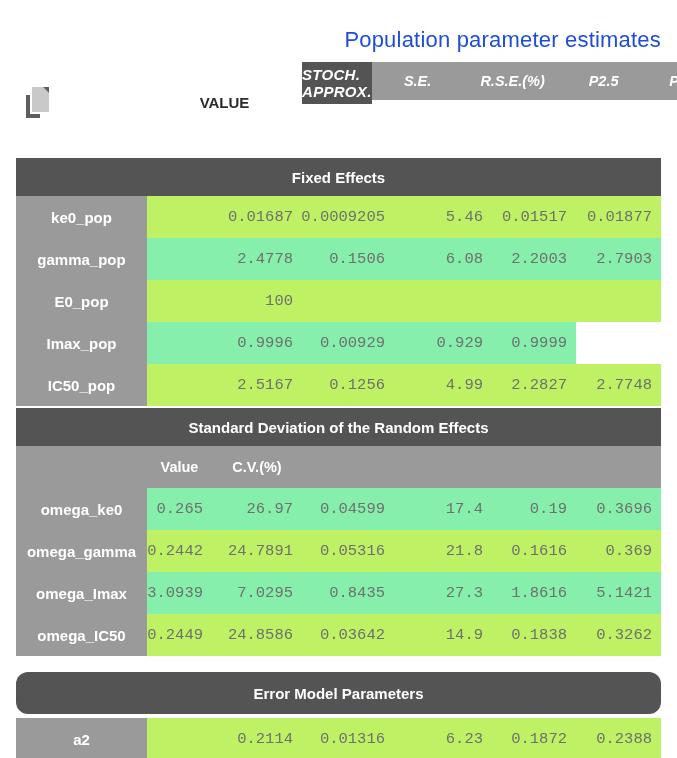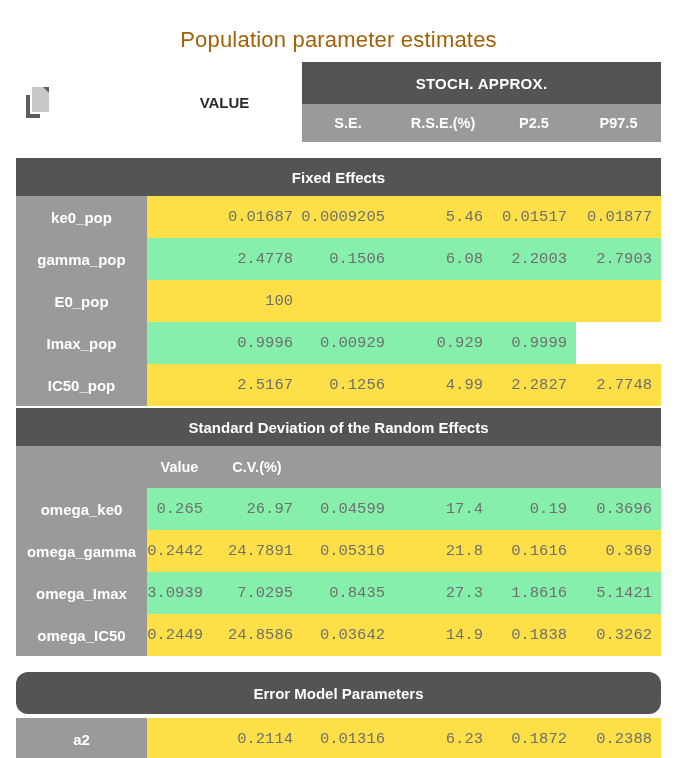--- a/index.html
+++ b/index.html
@@ -1,53 +1,53 @@
 <!DOCTYPE html>
 <html><head>
 <meta charset="utf-8">
 <style>
   html,body{margin:0;padding:0;background:#ffffff;}
   body{width:677px;height:758px;font-family:"Liberation Sans",sans-serif;position:relative;overflow:hidden;}
   .page{position:absolute;top:0;left:0;width:677px;height:758px;}
   .title{position:absolute;top:18px;left:16px;width:645px;height:44px;line-height:44px;
-         text-align:center;font-size:22px;color:#a16207;letter-spacing:0.2px;}
+         text-align:right;font-size:22px;color:#1d4ed8;letter-spacing:0.2px;}
   .table{position:absolute;top:62px;left:16px;width:645px;}
   
   .thead{display:grid;grid-template-columns:286px 359px;height:80px;}
   .th-left{position:relative;background:#ffffff;}
   .value-lbl{position:absolute;left:131px;right:0;top:0;bottom:0;display:flex;align-items:center;
              justify-content:center;font-weight:bold;font-size:15px;color:#2b2b2b;}
   .copy-icon{position:absolute;left:10px;top:25px;width:26px;height:32px;cursor:pointer;}
   .ci-back{position:absolute;left:0;top:8px;width:14px;height:23px;background:#5e5e5e;}
   .ci-front{position:absolute;left:6px;top:0;width:17px;height:25px;background:#c9c9c9;
             box-shadow:-2px 2px 0 #ffffff;}
   .ci-fold{position:absolute;right:0;top:0;width:0;height:0;
            border-left:6px solid transparent;border-top:6px solid #ffffff;}
   .ci-fold:after{content:"";position:absolute;left:-6px;top:-6px;width:0;height:0;
            border-left:6px solid transparent;border-top:6px solid #5e5e5e;transform:scale(0.99);}
-  .th-right{display:flex;flex-direction:column;}
+  .th-right{display:flex;flex-direction:row;font-style:italic;}
   .stoch{height:42px;background:#545454;color:#ffffff;font-weight:bold;font-size:15px;
          display:flex;align-items:center;justify-content:center;letter-spacing:0.3px;}
   .subcols{height:38px;background:#9a9a9a;display:grid;grid-template-columns:92px 98px 84px 85px;}
   .sub{color:#ffffff;font-weight:bold;font-size:14.5px;display:flex;align-items:center;justify-content:center;}
   
   .band{background:#545454;color:#ffffff;font-weight:bold;font-size:15px;
         display:flex;align-items:center;justify-content:center;height:38px;}
   .band.gap4{margin-top:16px;}
   .band.gap2{margin-top:2px;}
   .band.tall{height:42px;border-radius:12px;}
   
   .row{display:grid;grid-template-columns:131px 155px 92px 98px 84px 85px;height:42px;}
   .row.six{grid-template-columns:131px 65px 90px 92px 98px 84px 85px;}
   .row.gap4{margin-top:4px;}
   .cell{display:flex;align-items:center;height:100%;box-sizing:border-box;}
   .lbl{background:#9a9a9a;color:#ffffff;font-weight:bold;font-size:15px;justify-content:center;}
   .num{font-family:"Liberation Mono","DejaVu Sans Mono",monospace;font-size:15.5px;color:#6f6f6f;
        justify-content:flex-end;padding-right:9px;}
-  .lt .num{background:#fde047;}
+  .lt .num{background:#bef264;}
   .wt .num{background:#86efac;}
   
   .subhdr{display:grid;grid-template-columns:131px 65px 90px 359px;height:42px;background:#9a9a9a;}
   .subhdr .sh{color:#ffffff;font-weight:bold;font-size:14.5px;display:flex;align-items:center;justify-content:center;}
 </style>
 </head>
 <body>
 
 <div class="page">
   <div class="title">Population parameter estimates</div>

